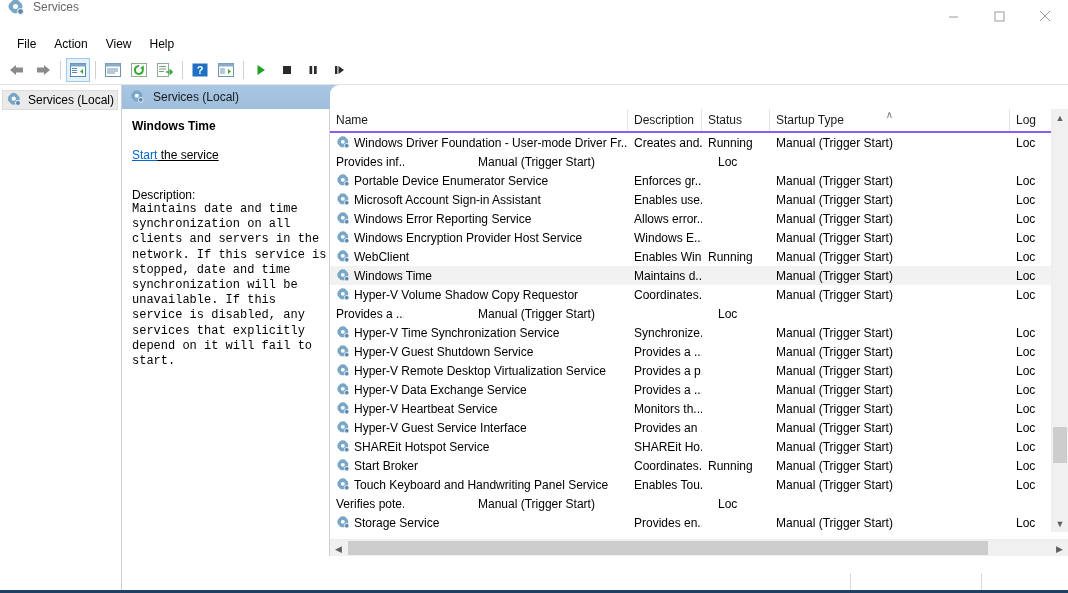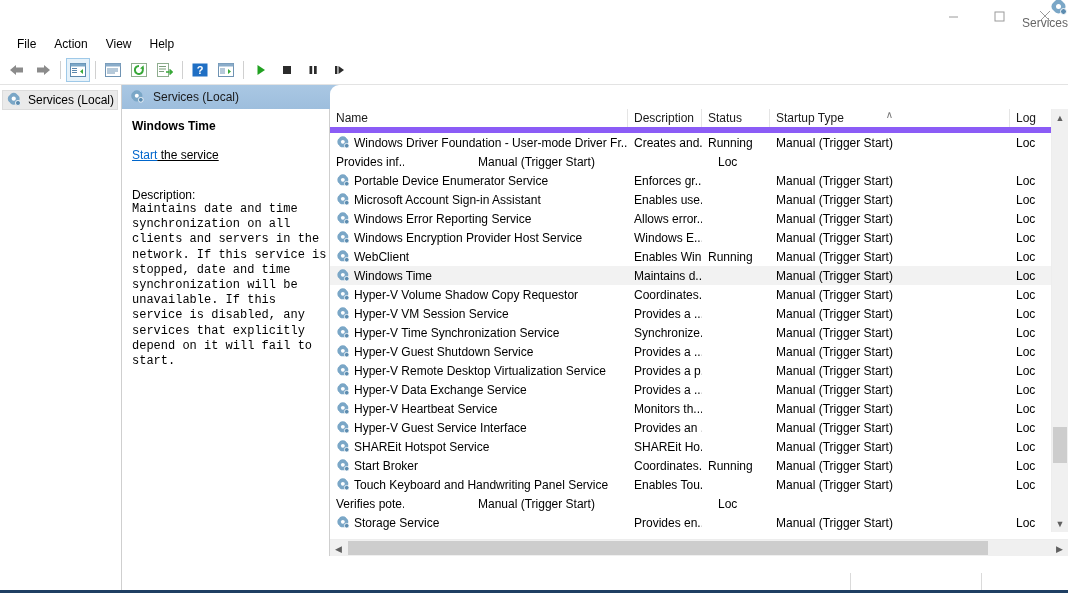--- a/index.html
+++ b/index.html
@@ -12,24 +12,23 @@
     font-size: 12px;
     color: #000000;
     overflow: hidden;
     position: relative;
   }
 
   
   .titlebar {
     height: 32px;
     display: flex;
-    align-items: flex-end;
-    background: #ffffff;
-    position: relative;
-    flex-direction: column;
+    align-items: flex-start;
+    background: #ffffff;
+    position: relative;
   }
   .title-icon {
     margin-left: 9px;
     width: 16px; height: 16px;
     position: relative;
     flex: none;
   }
   .gear {
     position: relative;
     width: 16px; height: 16px;
@@ -214,21 +213,21 @@
   
   .list-pane {
     flex: 1;
     position: relative;
     background: #ffffff;
     overflow: hidden;
   }
   .lv-head {
     display: flex;
     height: 24px;
-    border-bottom: 6px solid #8b5cf6;
+    border-bottom: 2px solid #8b5cf6;
     box-sizing: border-box;
     background: #ffffff;
     position: relative;
   }
   .lv-th {
     display: flex;
     align-items: center;
     padding-left: 6px;
     box-sizing: border-box;
     font-size: 12px;
@@ -633,28 +632,20 @@
                   <div class="g-small"></div>
                 </div>
                 <span>Hyper-V Volume Shadow Copy Requestor</span>
               </div>
               <div class="cell desc">Coordinates...</div>
               <div class="cell status"></div>
               <div class="cell startup">Manual (Trigger Start)</div>
               <div class="cell logon">Loc</div>
             </div>
             <div class="lv-row">
-              <div class="cell name">
-                <div class="gear">
-                  <div class="g-outer"></div>
-                  <div class="g-inner"></div>
-                  <div class="g-small"></div>
-                </div>
-                <span>Hyper-V VM Session Service</span>
-              </div>
               <div class="cell desc">Provides a ...</div>
               <div class="cell status"></div>
               <div class="cell startup">Manual (Trigger Start)</div>
               <div class="cell logon">Loc</div>
             </div>
             <div class="lv-row">
               <div class="cell name">
                 <div class="gear">
                   <div class="g-outer"></div>
                   <div class="g-inner"></div>

